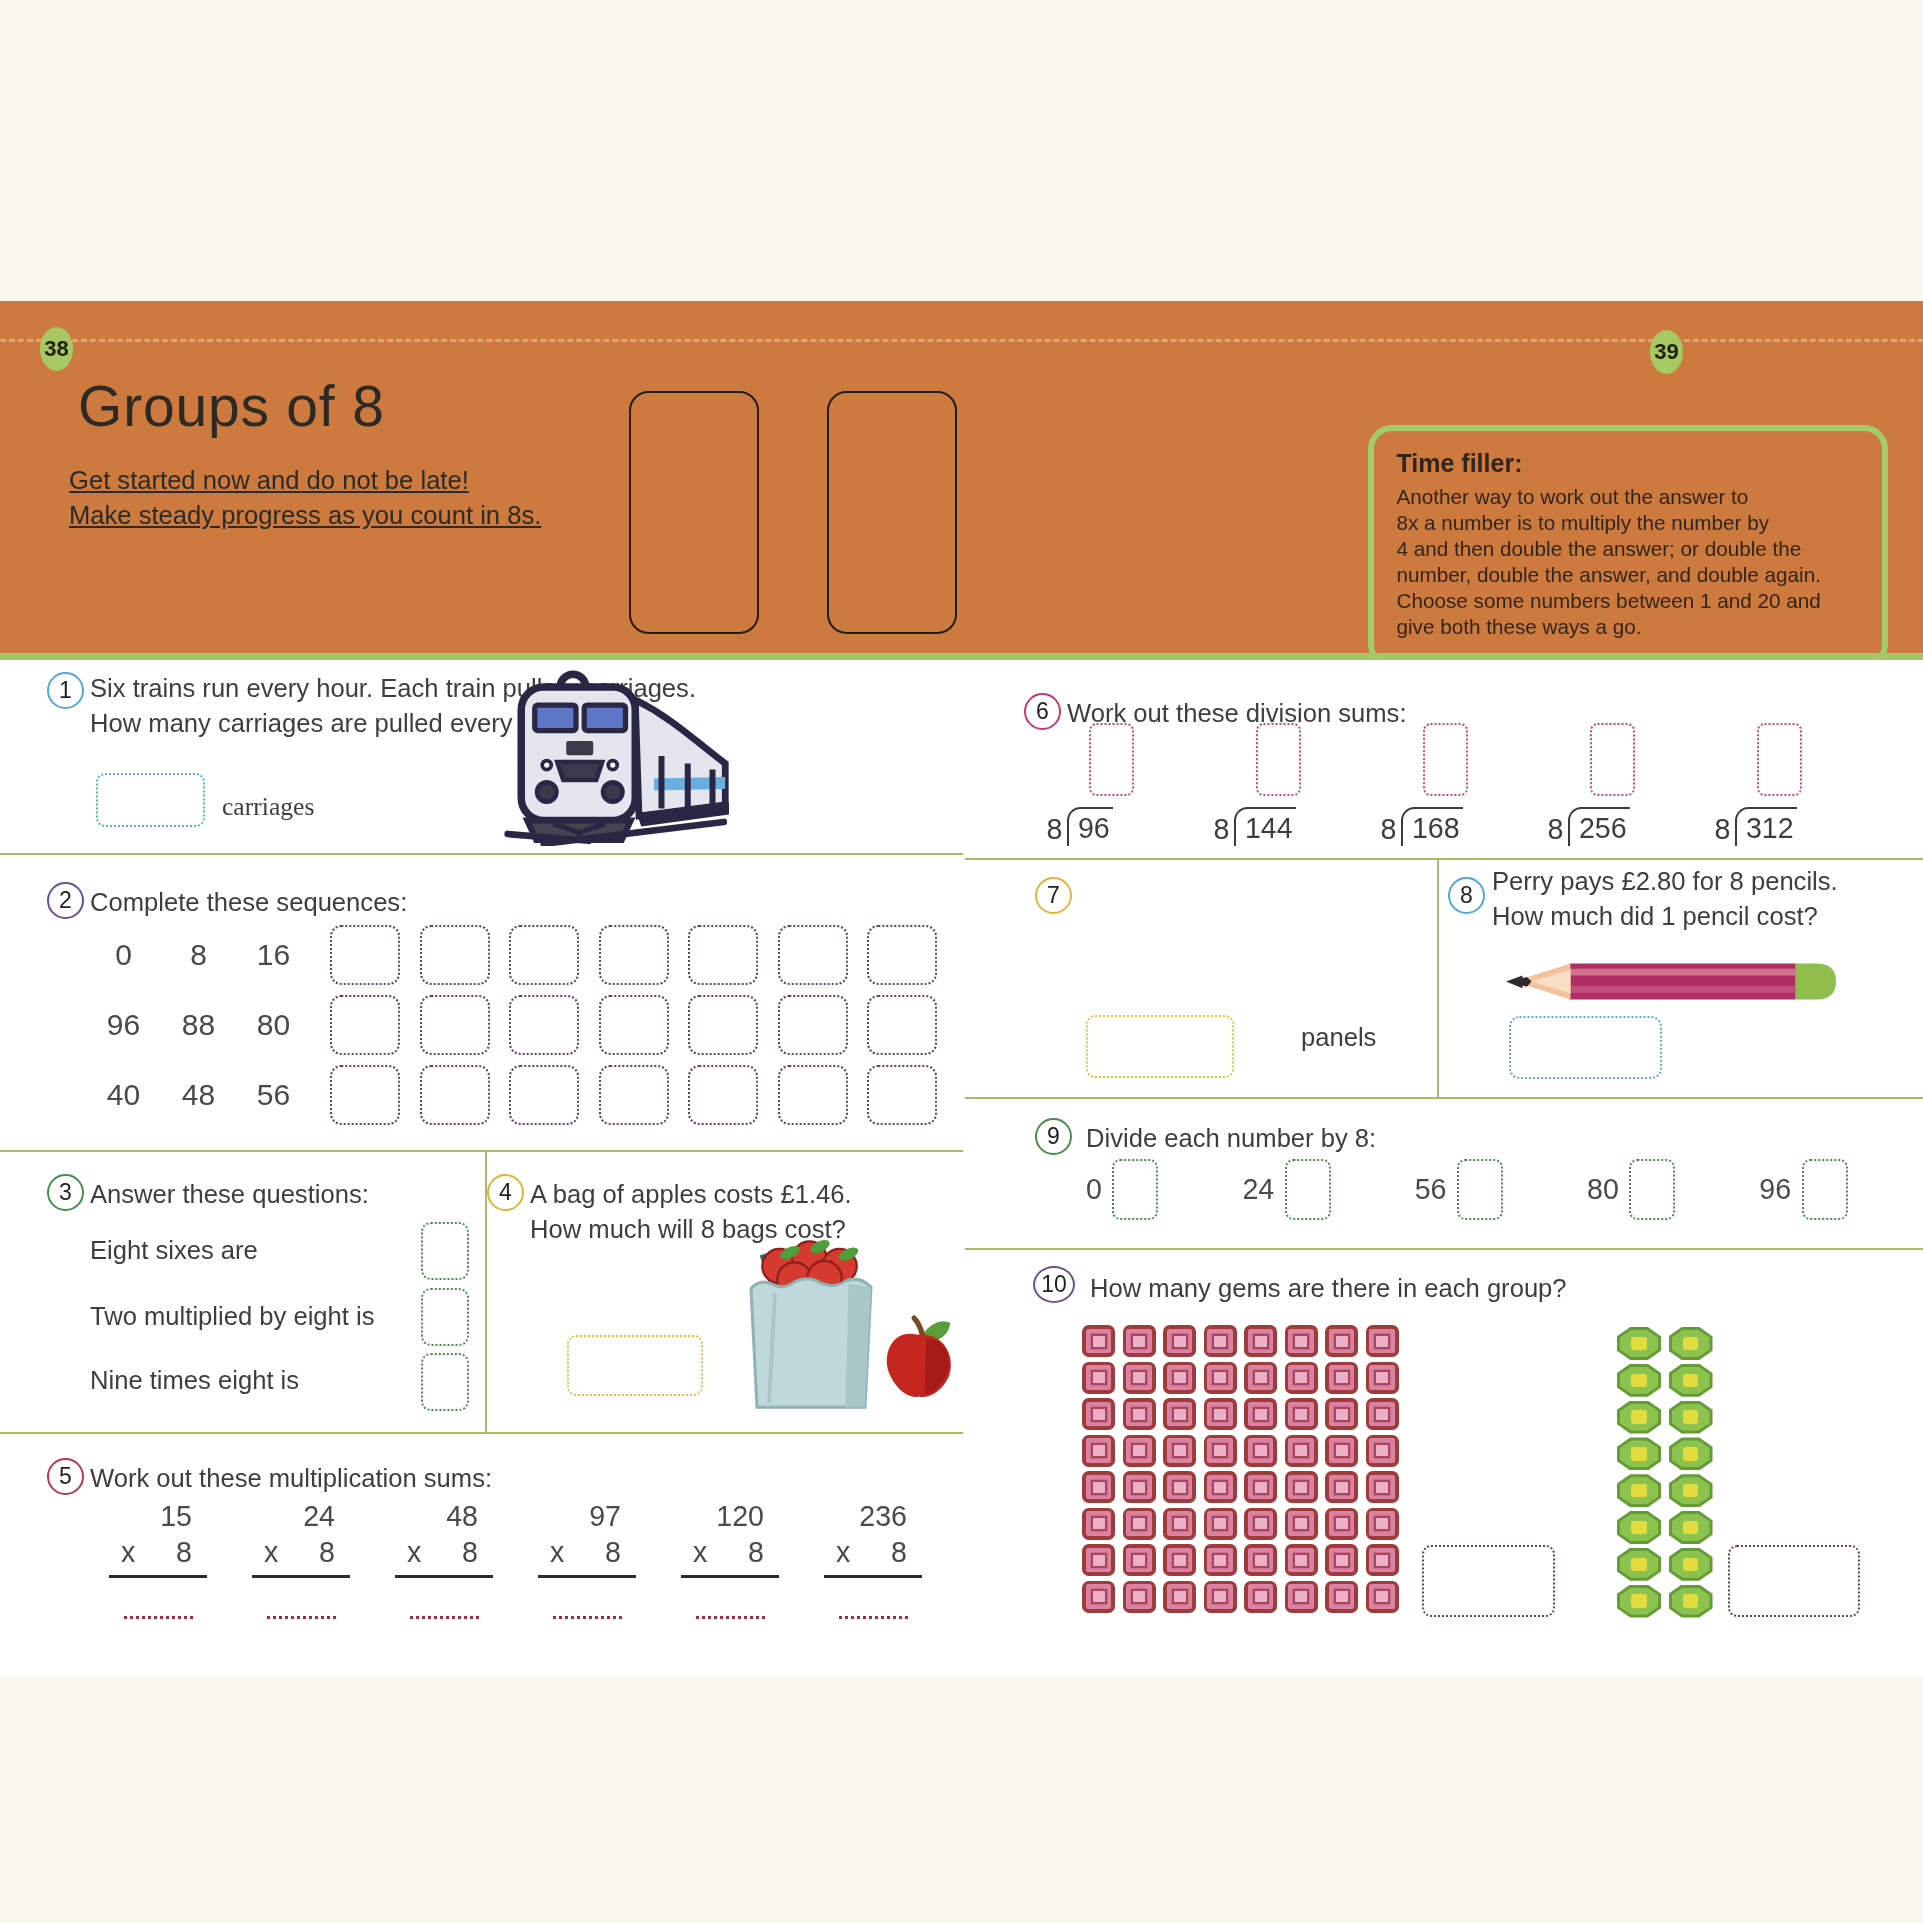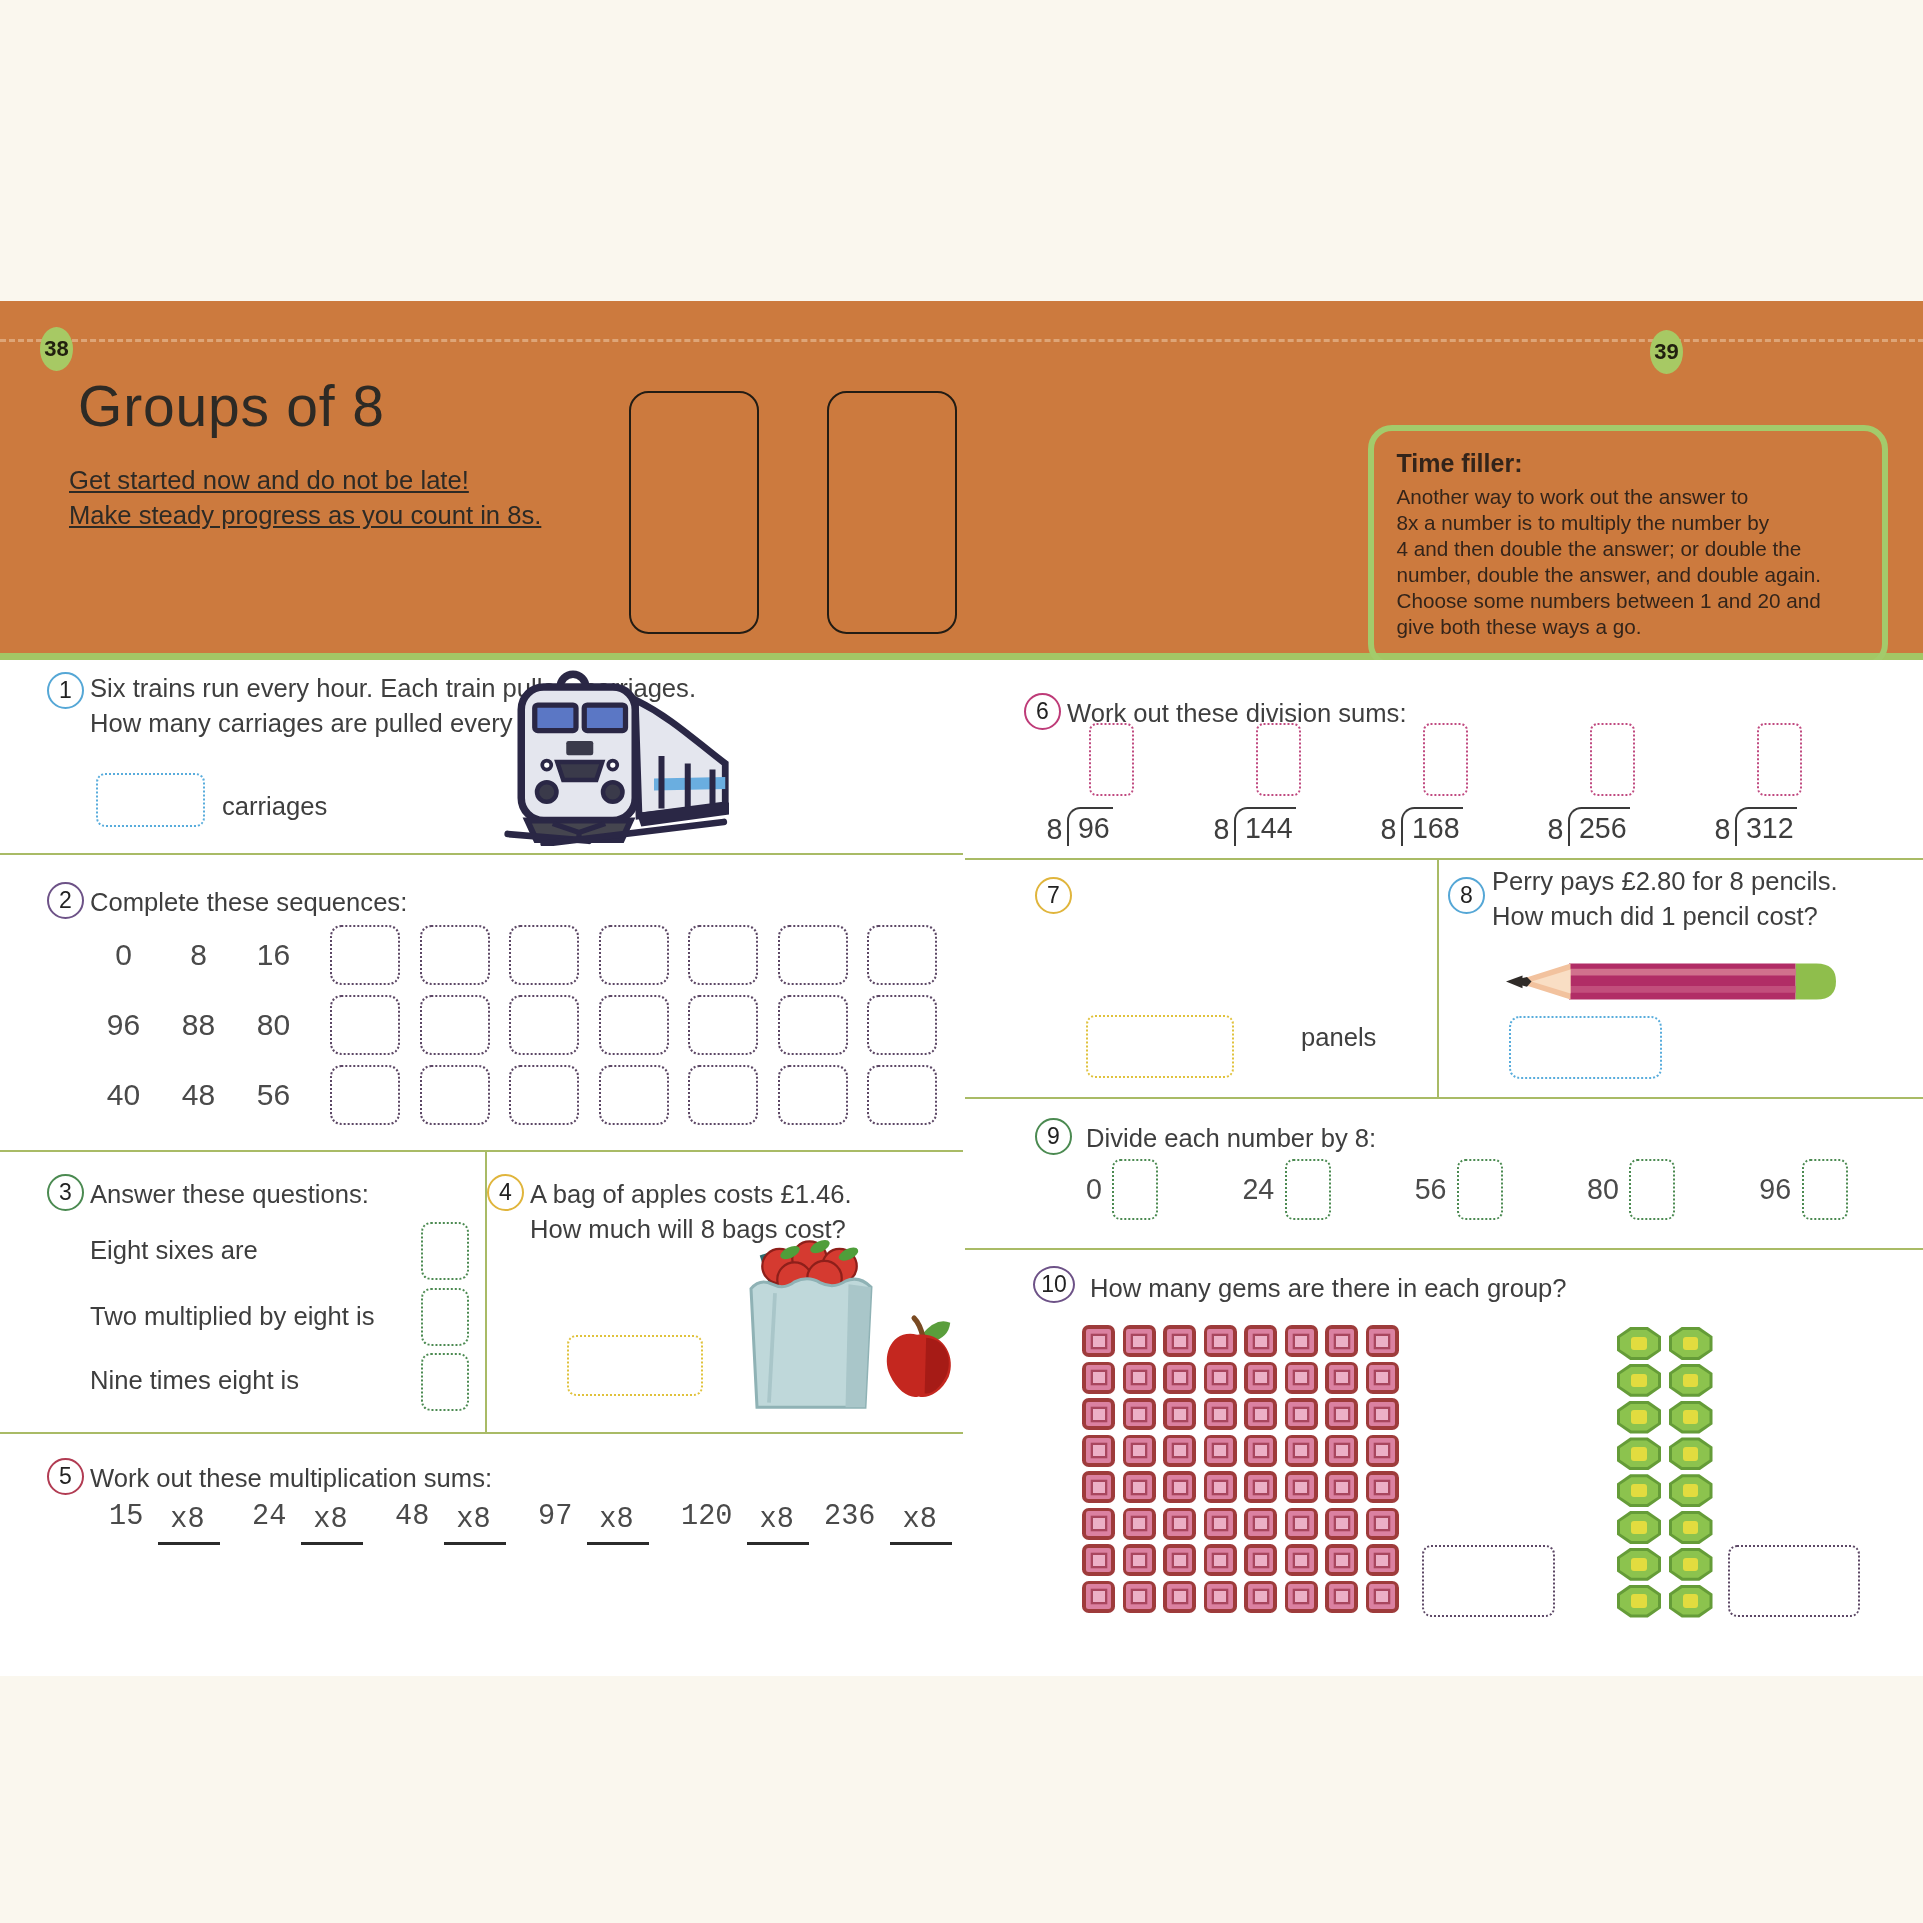--- a/index.html
+++ b/index.html
@@ -49,21 +49,21 @@
   .seq-boxes{display:flex;gap:19.5px;margin-left:19px;}
   .seq-box{width:66px;height:56px;border:2.3px dotted #5C4765;border-radius:11.3px;}
 
   
   .q3-label{position:absolute;left:90px;font-size:25.6px;color:#3E3E3E;}
   .q3-box{position:absolute;left:421px;width:44px;height:54px;
           border:2.3px dotted #4B8A51;border-radius:9.8px;}
 
   
   .mul-wrap{position:absolute;left:109px;top:840px;display:flex;gap:45px;}
-  .mul-unit{width:98px;display:flex;flex-direction:row;font-family:Liberation Mono, monospace;}
+  .mul-unit{width:98px;display:flex;flex-direction:column;}
   .mul-top{font-size:28.6px;color:#4A4A4A;text-align:right;padding-right:15px;}
   .mul-row{display:flex;justify-content:space-between;font-size:28.6px;color:#4A4A4A;
            padding:3px 15px 6px 12px;border-bottom:3px solid #2B2B2B;}
   .mul-dots{margin:38px auto 0 auto;width:69px;height:0;border-bottom:3.8px dotted #9E2F49;}
 
   
   .div-wrap{position:absolute;left:1045px;top:63px;display:flex;}
   .div-unit{width:113px;margin-right:54px;}
   .div-box{margin-left:44px;width:41px;height:69px;border:2.3px dotted #C04A80;border-radius:7.5px;}
   .div-expr{margin-top:10.5px;display:flex;font-size:28.6px;color:#3E3E3E;}
@@ -128,21 +128,21 @@
   <div class="hline" style="left:965px;top:588px;width:959px;"></div>
   <div class="vline" style="left:485px;top:490px;height:282px;"></div>
   <div class="vline" style="left:1437px;top:198px;height:239px;"></div>
 
   <div class="qcircle c-blue" style="left:47px;top:12px;">1</div>
   <div class="qtext" style="left:90px;top:10.5px;">
     <div>Six trains run every hour. Each train pulls 8 carriages.</div>
     <div>How many carriages are pulled every hour?</div>
   </div>
   <div class="abox b-blue" style="left:96px;top:113px;width:105px;height:50px;"></div>
-  <div class="qtext" style="left:222px;top:129px;">carriages</div>
+  <div class="qtext" style="left:222px;top:129px;font-family:Liberation Serif, serif;">carriages</div>
   <svg class="art" style="left:500px;top:6px;" width="233" height="180" viewBox="0 0 310 240">
     <path d="M180,45 C230,70 260,100 300,130 L300,185 L185,200 Z" fill="#E4E6EE" stroke="#2A2745" stroke-width="9"></path>
     <path d="M205,150 L300,148 L300,164 L205,166 Z" fill="#6AAEE0"></path>
     <line x1="215" y1="120" x2="215" y2="190" stroke="#2A2745" stroke-width="8"></line>
     <line x1="250" y1="130" x2="250" y2="188" stroke="#2A2745" stroke-width="8"></line>
     <line x1="283" y1="138" x2="283" y2="186" stroke="#2A2745" stroke-width="8"></line>
     <polygon points="182,196 305,182 305,198 188,214" fill="#2A2745"></polygon>
     <circle cx="97" cy="28" r="17" fill="#FFFFFF" stroke="#2A2745" stroke-width="10"></circle>
     <rect x="28" y="28" width="152" height="178" rx="30" fill="#E4E6EE" stroke="#2A2745" stroke-width="10"></rect>
     <rect x="46" y="52" width="55" height="34" rx="4" fill="#5B77C5" stroke="#2A2745" stroke-width="7"></rect>

